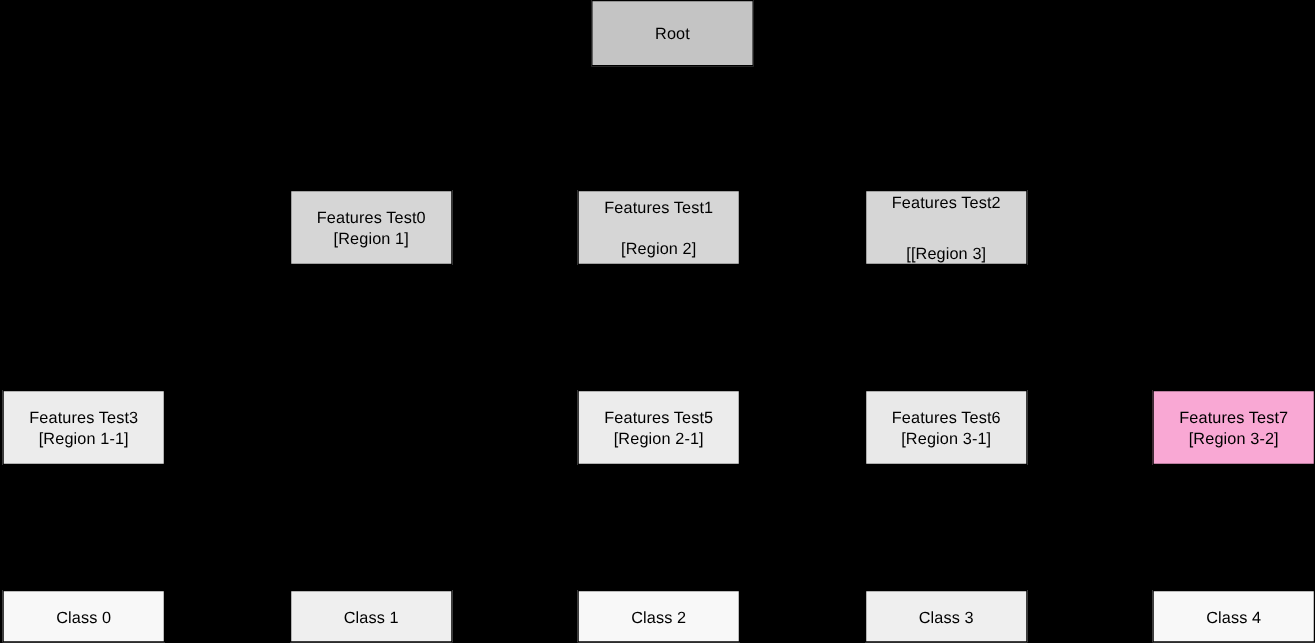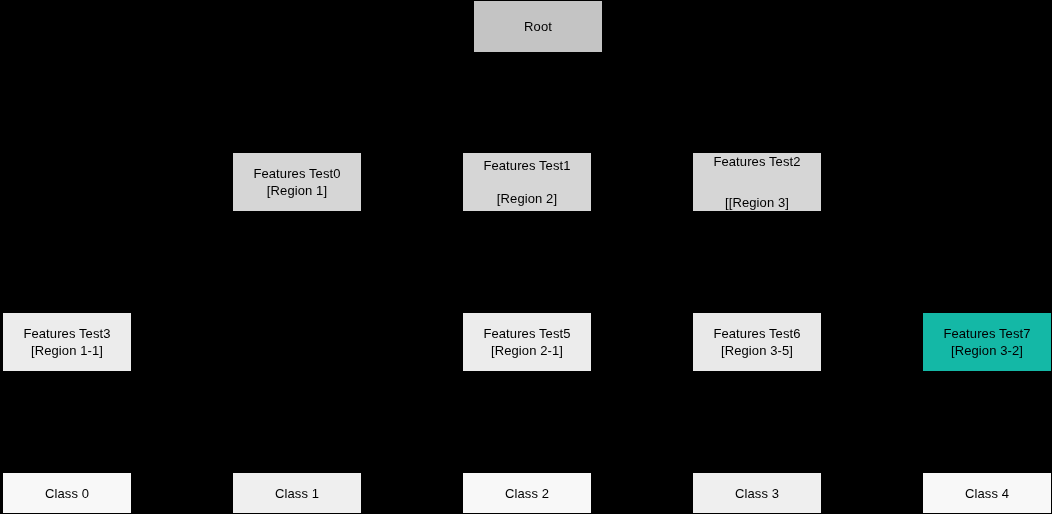--- a/index.html
+++ b/index.html
@@ -68,23 +68,23 @@
       <div class="node" style="left: 2px; top: 312px; width: 130px; height: 60px; background: rgb(236, 236, 236);">
         <span class="line1">Features Test3</span>
         <span class="line2">[Region 1-1]</span>
       </div>
       <div class="node" style="left: 462px; top: 312px; width: 130px; height: 60px; background: rgb(236, 236, 236);">
         <span class="line1">Features Test5</span>
         <span class="line2">[Region 2-1]</span>
       </div>
       <div class="node" style="left: 692px; top: 312px; width: 130px; height: 60px; background: rgb(233, 233, 233);">
         <span class="line1">Features Test6</span>
-        <span class="line2">[Region 3-5]</span>
+        <span class="line2">[Region 3-1]</span>
       </div>
-      <div class="node" style="left: 922px; top: 312px; width: 130px; height: 60px; background: #14b8a6;">
+      <div class="node" style="left: 922px; top: 312px; width: 130px; height: 60px; background: #f9a8d4;">
         <span class="line1">Features Test7</span>
         <span class="line2">[Region 3-2]</span>
       </div>
     </div>
     <div style="position: absolute; left: 0px; top: 0px; width: 100%; height: 100%; border-radius: 27px;">
       <div class="node" style="left: 2px; top: 472px; width: 130px; height: 42px; background: rgb(248, 248, 248);">
         <span class="line1">Class 0</span>
       </div>
       <div class="node" style="left: 232px; top: 472px; width: 130px; height: 42px; background: rgb(239, 239, 239);">
         <span class="line1">Class 1</span>

